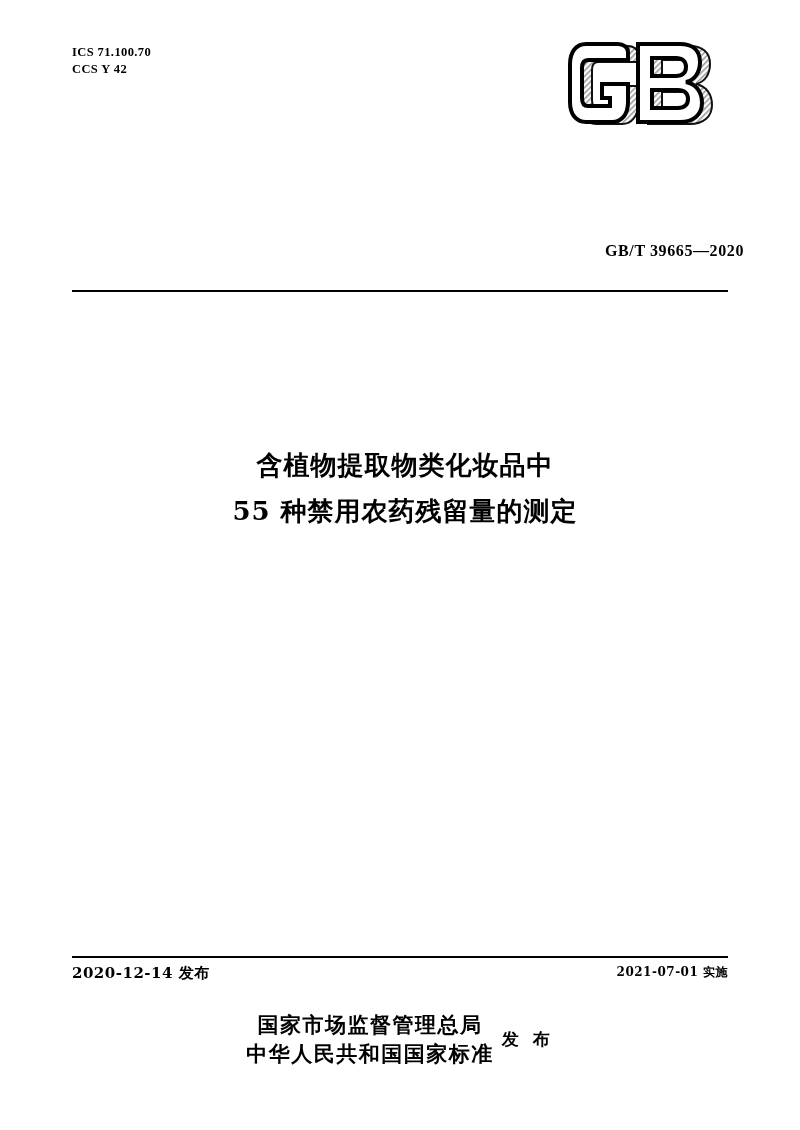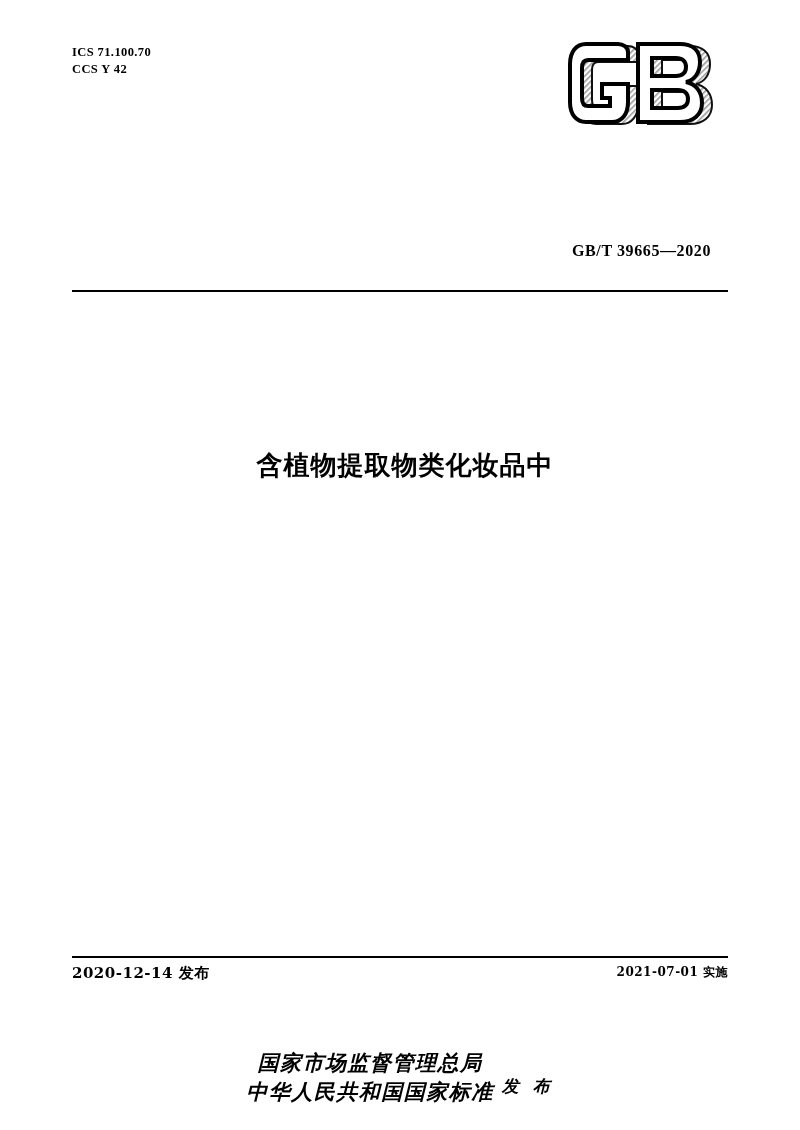--- a/index.html
+++ b/index.html
@@ -56,21 +56,21 @@
     font-weight: bold;
     font-size: 42px;
     letter-spacing: 12px;
     text-indent: 12px;
     white-space: nowrap;
   }
 
   
   .std-no {
     position: absolute;
-    right: 89px;
+    right: 56px;
     top: 242px;
     font-family: "Liberation Serif", serif;
     font-weight: bold;
     font-size: 16px;
     letter-spacing: 0.6px;
   }
 
   
   .rule-top {
     position: absolute;
@@ -132,25 +132,23 @@
     font-family: "DejaVu Serif", "Liberation Serif", serif;
     font-weight: bold;
     font-size: 12px;
     letter-spacing: 0.5px;
   }
 
   
   .issuer {
     position: absolute;
     left: 0; right: 0;
-    top: 1048px;
+    top: 1010px;
     display: flex;
     justify-content: center;
-    align-items: center;
-    font-style: italic;
   }
   .issuer-names {
     font-family: "DejaVu Serif", "Liberation Serif", serif;
     font-weight: bold;
     font-size: 21px;
     line-height: 29px;
     letter-spacing: 1.5px;
     text-align: center;
   }
   .issuer-verb {
@@ -193,20 +191,21 @@
     </svg>
   </div>
 
 
   <div class="std-no">GB/T 39665—2020</div>
 
   <div class="rule-top"></div>
 
   <div class="doc-title">
     <div>含植物提取物类化妆品中</div>
+    <div>55 种禁用农药残留量的测定</div>
   </div>
 
 
   <div class="rule-bottom"></div>
 
   <div class="date-issue">2020-12-14 发布</div>
   <div class="date-impl">2021-07-01 实施</div>
 
   <div class="issuer">
     <div class="issuer-names">

